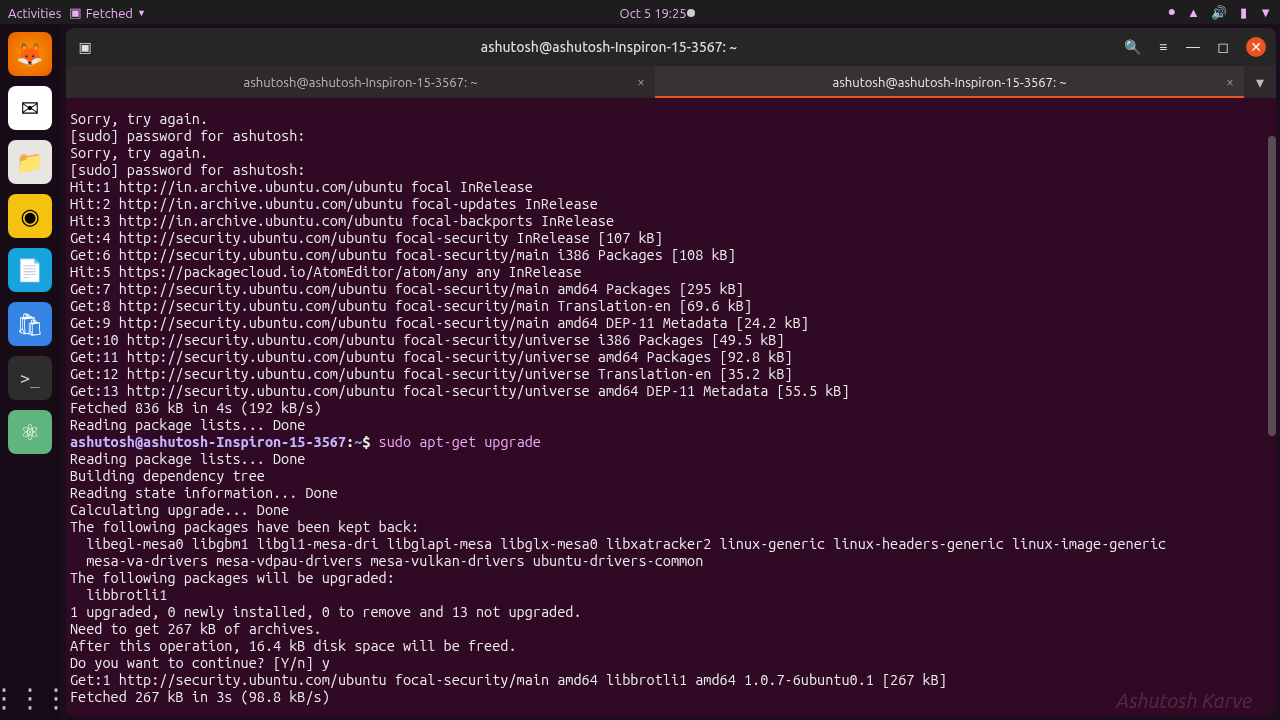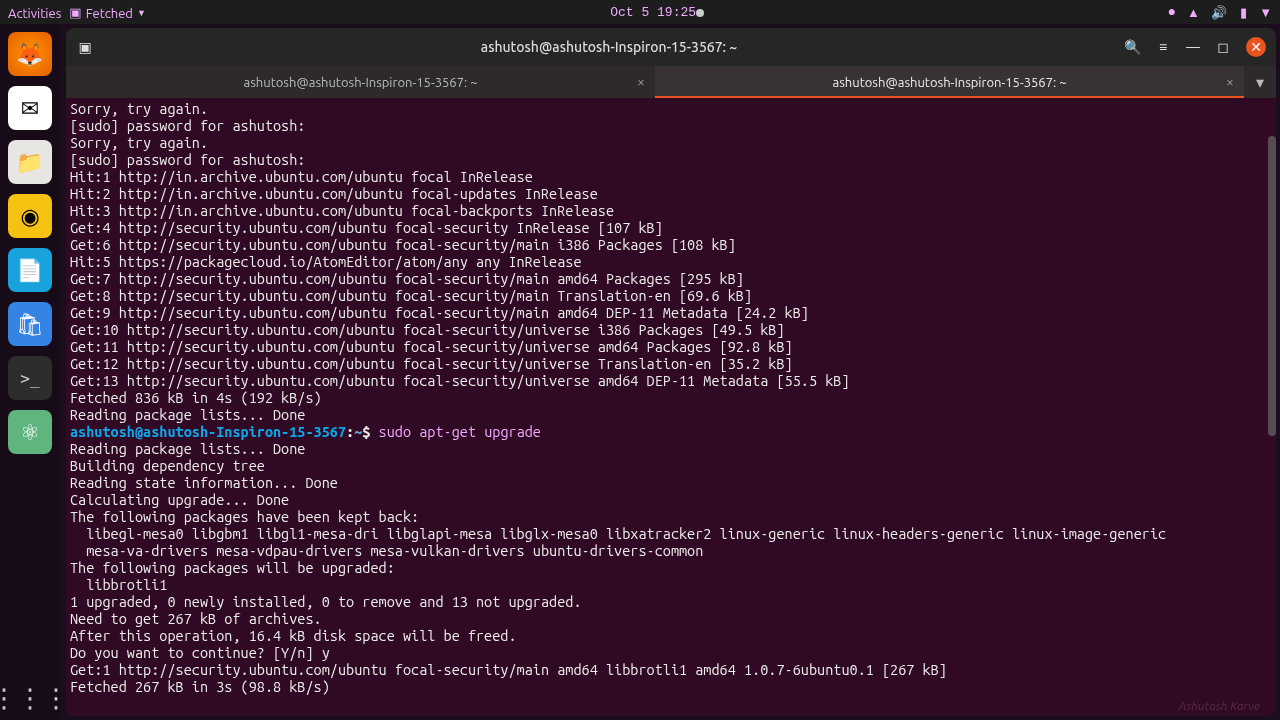--- a/index.html
+++ b/index.html
@@ -14,21 +14,21 @@
 .topbar {
   height: 24px;
   background: #1d1d1d;
   color: #f0abfc;
   display: flex;
   align-items: flex-end;
   font-size: 13px;
   padding: 4px 8px;
 }
 .topbar-left { display: flex; gap: 8px; align-items: center; }
-.topbar-center { flex: 1; text-align: center; display: flex; justify-content: center; gap: 0; align-items: center; font-family: Liberation Mono, monospace; }
+.topbar-center { flex: 1; text-align: center; display: flex; justify-content: center; gap: 0; align-items: center; }
 .topbar-right { display: flex; gap: 12px; align-items: center; }
 .app-menu { display: flex; align-items: center; gap: 4px; cursor: pointer; }
 .tri-down { font-size: 9px; }
 .dot { width: 8px; height: 8px; background: #ccc; border-radius: 50%; }
 .dock {
   position: absolute;
   left: 0;
   top: 24px;
   bottom: 0;
   width: 60px;
@@ -119,45 +119,45 @@
   color: #bbb;
   cursor: pointer;
 }
 .terminal {
   flex: 1;
   background: #300a24;
   color: #eee;
   font-family: "Ubuntu Mono", "DejaVu Sans Mono", monospace;
   font-size: 14.5px;
   line-height: 17px;
-  padding: 2px 4px;
+  padding: 12px 4px;
   overflow-y: auto;
   white-space: pre;
 }
 .term-line { white-space: pre; }
-.prompt-user { color: #0ea5e9; font-weight: bold; }
+.prompt-user { color: #c4b5fd; font-weight: bold; }
 .prompt-sep { color: #eee; font-weight: bold;}
 .prompt-path { color: #729fcf; font-weight: bold; }
 .cmd { color: #f0abfc; }
 .scrollbar {
   position: absolute;
   right: 0;
   top: 108px;
   width: 8px;
   height: 300px;
   background: #5a4a54;
   border-radius: 4px;
 }
 .watermark {
   position: absolute;
-  right: 20px;
+  right: 28px;
   bottom: 8px;
   color: rgba(180,120,140,0.3);
   font-style: italic;
-  font-size: 12px;
+  font-size: 20px;
 }
 .tray-icon { cursor: pointer; font-size: 13px; }
 </style>
 </head>
 <body>
 
 <div class="topbar">
   <div class="topbar-left">
     <span>Activities</span>
     <span class="app-menu">

